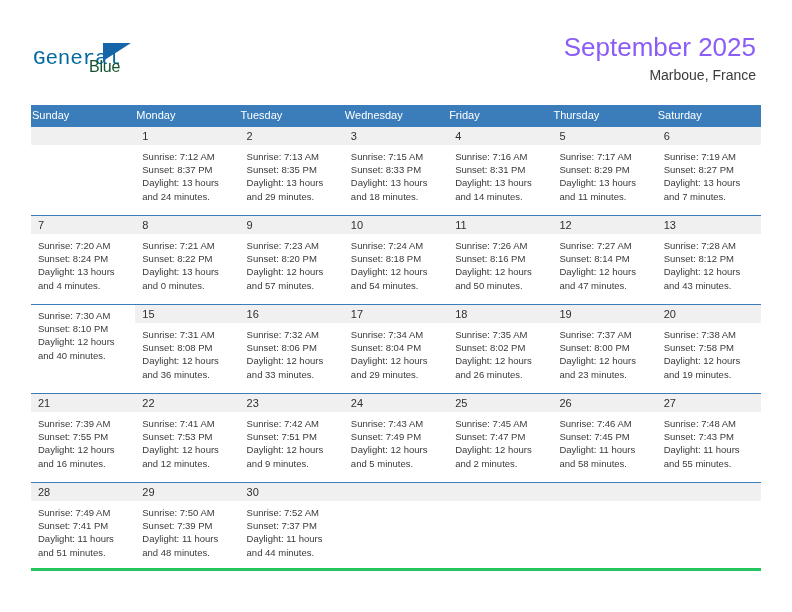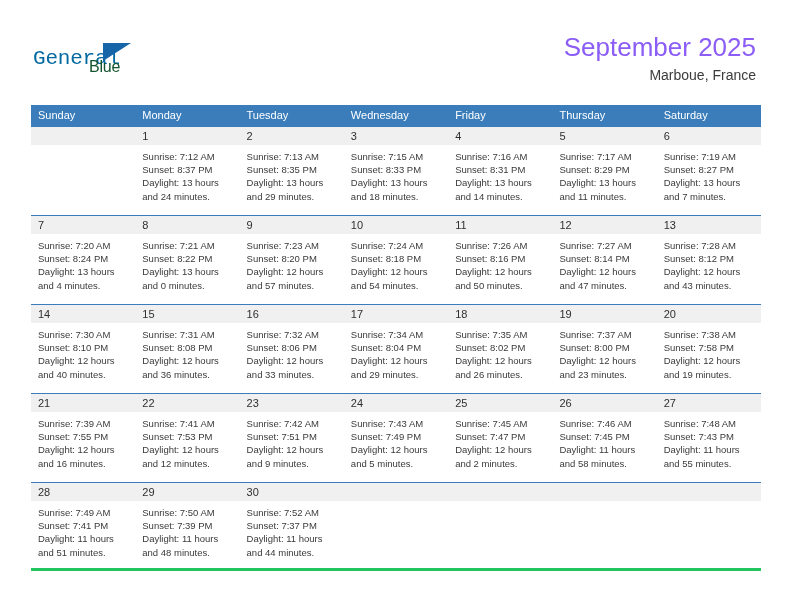--- a/index.html
+++ b/index.html
@@ -97,21 +97,21 @@
   .weekday-row {
     display: flex;
     background: #3a7dba;
     height: 21px;
   }
   .weekday {
     flex: 1 1 0;
     color: #ffffff;
     font-size: 11px;
     line-height: 21px;
-    padding-left: 7px;
+    padding-left: 1px;
     box-sizing: border-box;
     white-space: nowrap;
   }
 
   .week {
     display: flex;
     border-top: 1px solid #3a7dba;
     height: 89px;
     box-sizing: border-box;
   }
@@ -340,23 +340,20 @@
           <div>Sunrise: 7:28 AM</div>
           <div>Sunset: 8:12 PM</div>
           <div>Daylight: 12 hours</div>
           <div>and 43 minutes.</div>
         </div>
       </div>
     </div>
 
     <div class="week">
       <div class="day">
-        <div class="day-numbar">
-            <div class="day-num">14</div>
-          </div>
         <div class="day-info">
           <div>Sunrise: 7:30 AM</div>
           <div>Sunset: 8:10 PM</div>
           <div>Daylight: 12 hours</div>
           <div>and 40 minutes.</div>
         </div>
       </div>
       <div class="day">
         <div class="day-numbar">
             <div class="day-num">15</div>

